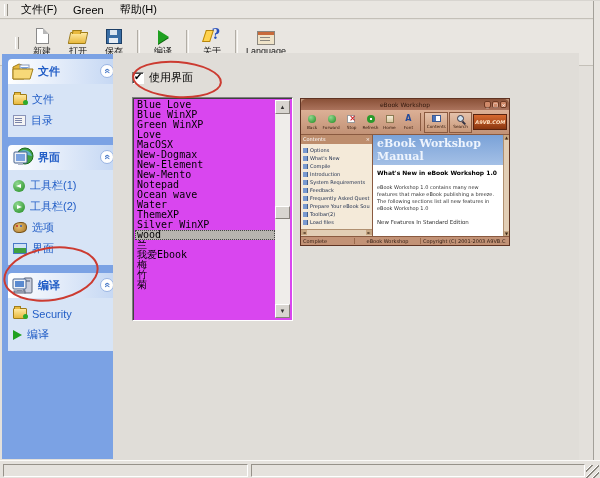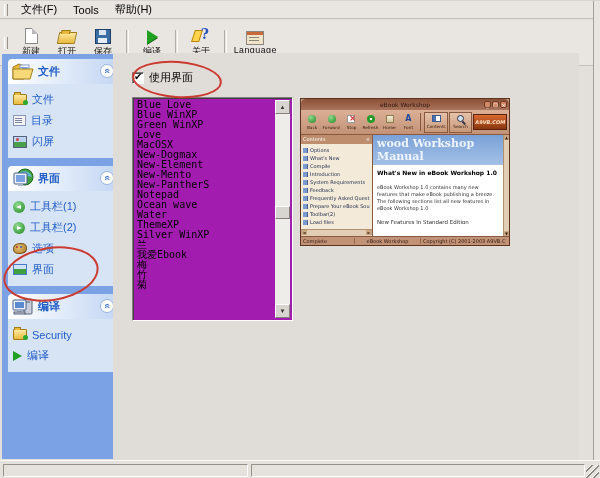--- a/index.html
+++ b/index.html
@@ -4,21 +4,21 @@
 <style>
   html,body{margin:0;padding:0;}
   .window{position:relative;width:600px;height:478px;background:#e3e0db;font-family:"Liberation Sans",sans-serif;overflow:hidden;border-top:1px solid #d8d5d0;box-sizing:border-box;}
 
   
   .menubar{position:absolute;left:0;top:0;width:594px;height:18px;background:#e9e6e1;border-bottom:1px solid #c4c0b8;display:flex;align-items:center;padding-left:3px;box-sizing:border-box;}
   .grip{width:2px;height:12px;border-left:1px solid #fff;border-right:1px solid #96928a;margin:0 5px 0 1px;}
   .menu-item{font-size:11px;color:#000;padding:2px 8px;}
 
   
-  .toolbar{position:absolute;left:0;top:19px;width:594px;height:46px;background:#e9e6e1;border-bottom:1px solid #c4c0b8;display:flex;align-items:center;padding-left:3px;box-sizing:border-box;font-family:Liberation Mono, monospace;}
+  .toolbar{position:absolute;left:0;top:19px;width:594px;height:46px;background:#e9e6e1;border-bottom:1px solid #c4c0b8;display:flex;align-items:center;padding-left:14px;box-sizing:border-box;}
   .tb-btn{width:36px;height:31px;display:flex;flex-direction:column;align-items:center;justify-content:center;gap:1px;}
   .tb-label{font-size:9px;color:#111;white-space:nowrap;}
   .tb-sep{width:1px;height:26px;border-left:1px solid #b1ada5;border-right:1px solid #fbfaf8;margin:0 5px;}
   .tb-ico{height:16px;display:flex;align-items:flex-end;justify-content:center;}
   .ic-new{width:11px;height:14px;background:#fff;border:1px solid #8a8a8a;position:relative;}
   .ic-new::after{content:"";position:absolute;right:-1px;top:-1px;border:3px solid #e9e6e1;border-left-color:#b8b8b8;border-bottom-color:#b8b8b8;}
   .ic-open{width:16px;height:10px;background:linear-gradient(#ffe9a0,#e8b93e);border:1px solid #a07d18;border-radius:1px;position:relative;transform:skewX(-12deg);}
   .ic-open::before{content:"";position:absolute;left:1px;top:-3px;width:7px;height:3px;background:#e8b93e;border:1px solid #a07d18;border-bottom:none;}
   .ic-save{width:14px;height:13px;background:#3a6ea5;border:1px solid #1d3f66;position:relative;}
   .ic-save::before{content:"";position:absolute;left:3px;top:0;width:7px;height:5px;background:#dce6f0;}
@@ -71,21 +71,21 @@
   .red-skin{left:3px;top:246px;width:92px;height:50px;transform:rotate(-9deg);}
 
   
   .content{position:absolute;left:113px;top:52px;width:466px;height:407px;background:#e0ddd8;}
   .chk-row{position:absolute;left:19px;top:17px;display:flex;align-items:center;gap:5px;}
   .checkbox{width:12px;height:12px;background:#fff;border:1px solid #7f7f7f;border-bottom-color:#fff;border-right-color:#fff;box-shadow:inset 1px 1px 0 #4a4a4a;position:relative;box-sizing:border-box;}
   .checkbox.checked::after{content:"\2714";position:absolute;left:1px;top:-2px;font-size:10px;color:#000;}
   .chk-label{font-size:11px;color:#000;}
 
   
-  .listbox{position:absolute;left:19px;top:44px;width:161px;height:224px;background:#a21caf;border:1px solid #7f7f7f;border-bottom-color:#fff;border-right-color:#fff;box-shadow:inset 1px 1px 0 #404040;box-sizing:border-box;}
+  .listbox{position:absolute;left:19px;top:44px;width:161px;height:224px;background:#d946ef;border:1px solid #7f7f7f;border-bottom-color:#fff;border-right-color:#fff;box-shadow:inset 1px 1px 0 #404040;box-sizing:border-box;}
   .list-items{position:absolute;left:2px;top:2px;right:17px;bottom:2px;overflow:hidden;}
   .list-item{height:10px;line-height:10px;font-size:10px;font-family:"DejaVu Sans Mono",monospace;color:#000;padding-left:2px;white-space:nowrap;}
   .list-item.selected{background:#b7b4af;outline:1px dotted #444;outline-offset:-1px;}
   .vscroll{position:absolute;top:2px;right:2px;width:15px;bottom:2px;background:#efedea;}
   .sb-btn{position:absolute;left:0;right:0;height:14px;background:#d8d5d0;border:1px solid;border-color:#fff #85817a #85817a #fff;box-sizing:border-box;font-size:6px;color:#333;text-align:center;line-height:12px;}
   .sb-up{top:0;}
   .sb-down{bottom:0;}
   .sb-thumb{position:absolute;left:0;right:0;top:106px;height:13px;background:#d8d5d0;border:1px solid;border-color:#fff #85817a #85817a #fff;box-sizing:border-box;}
 
   
@@ -144,21 +144,21 @@
     repeating-linear-gradient(135deg,transparent 0 3px,#fff 3px 4px,#8a867e 4px 5px);}
 </style>
 </head>
 <body>
 
 <div class="window">
 
   <div class="menubar">
     <div class="grip"></div>
     <span class="menu-item">文件(F)</span>
-    <span class="menu-item">Tools</span>
+    <span class="menu-item">Green</span>
     <span class="menu-item">帮助(H)</span>
   </div>
 
   <div class="toolbar">
     <div class="grip"></div>
     <div class="tb-btn">
       <div class="tb-ico">
           <div class="ic-new"></div>
         </div>
       <div class="tb-label">新建</div>
@@ -214,24 +214,20 @@
         <span class="panel-chevron"></span>
       </div>
       <div class="panel-body">
         <div class="panel-item">
           <span class="si si-folder green"></span>
           <span>文件</span>
         </div>
         <div class="panel-item">
           <span class="si si-list"></span>
           <span>目录</span>
-        </div>
-        <div class="panel-item">
-          <span class="si si-image"></span>
-          <span>闪屏</span>
         </div>
       </div>
     </div>
 
     <div class="panel">
       <div class="panel-header">
         <svg class="ph-icon" viewBox="0 0 24 22">
           <circle cx="14" cy="9" r="8" fill="#3fa03f" stroke="#1d6a1d"></circle>
           <path d="M7 6 a8 8 0 0 1 14 3" fill="#6ab8e8" opacity="0.8"></path>
           <rect x="3" y="5" width="13" height="11" rx="1" fill="#eef2f8" stroke="#44608c"></rect>
@@ -311,33 +307,33 @@
 
           <div class="list-item"><span>MacOSX</span></div>
 
 
           <div class="list-item"><span>New-Dogmax</span></div>
 
           <div class="list-item"><span>New-Element</span></div>
 
           <div class="list-item"><span>New-Mento</span></div>
 
-          <div class="list-item"><span>New-PantherS</span></div>
 
 
           <div class="list-item"><span>Notepad</span></div>
 
           <div class="list-item"><span>Ocean wave</span></div>
 
           <div class="list-item"><span>Water</span></div>
 
           <div class="list-item"><span>ThemeXP</span></div>
 
           <div class="list-item"><span>Silver WinXP</span></div>
 
+          <div class="list-item selected"><span>wood</span></div>
 
           <div class="list-item"><span>兰</span></div>
 
           <div class="list-item"><span>我爱Ebook</span></div>
 
           <div class="list-item"><span>梅</span></div>
 
           <div class="list-item"><span>竹</span></div>
 
           <div class="list-item"><span>菊</span></div>
@@ -451,21 +447,21 @@
                 <span class="pv-tree-ico"></span>
                 <span>Load files</span>
               </div>
             </div>
           <div class="pv-tree-hscroll">
             <span class="pv-hbtn">◄</span>
             <span class="pv-hbtn">►</span>
           </div>
         </div>
         <div class="pv-content">
-          <div class="pv-banner">wood Workshop Manual</div>
+          <div class="pv-banner">eBook Workshop Manual</div>
           <div class="pv-article">
             <div class="pv-h">What's New in eBook Workshop 1.0</div>
             <div class="pv-p">eBook Workshop 1.0 contains many new features that make eBook publishing a breeze. The following sections list all new features in eBook Workshop 1.0</div>
             <div class="pv-sub">New Features In Standard Edition</div>
           </div>
           <div class="pv-vscroll">
             <div class="pv-vbtn">▲</div>
             <div class="pv-vbtn bottom">▼</div>
           </div>
         </div>

